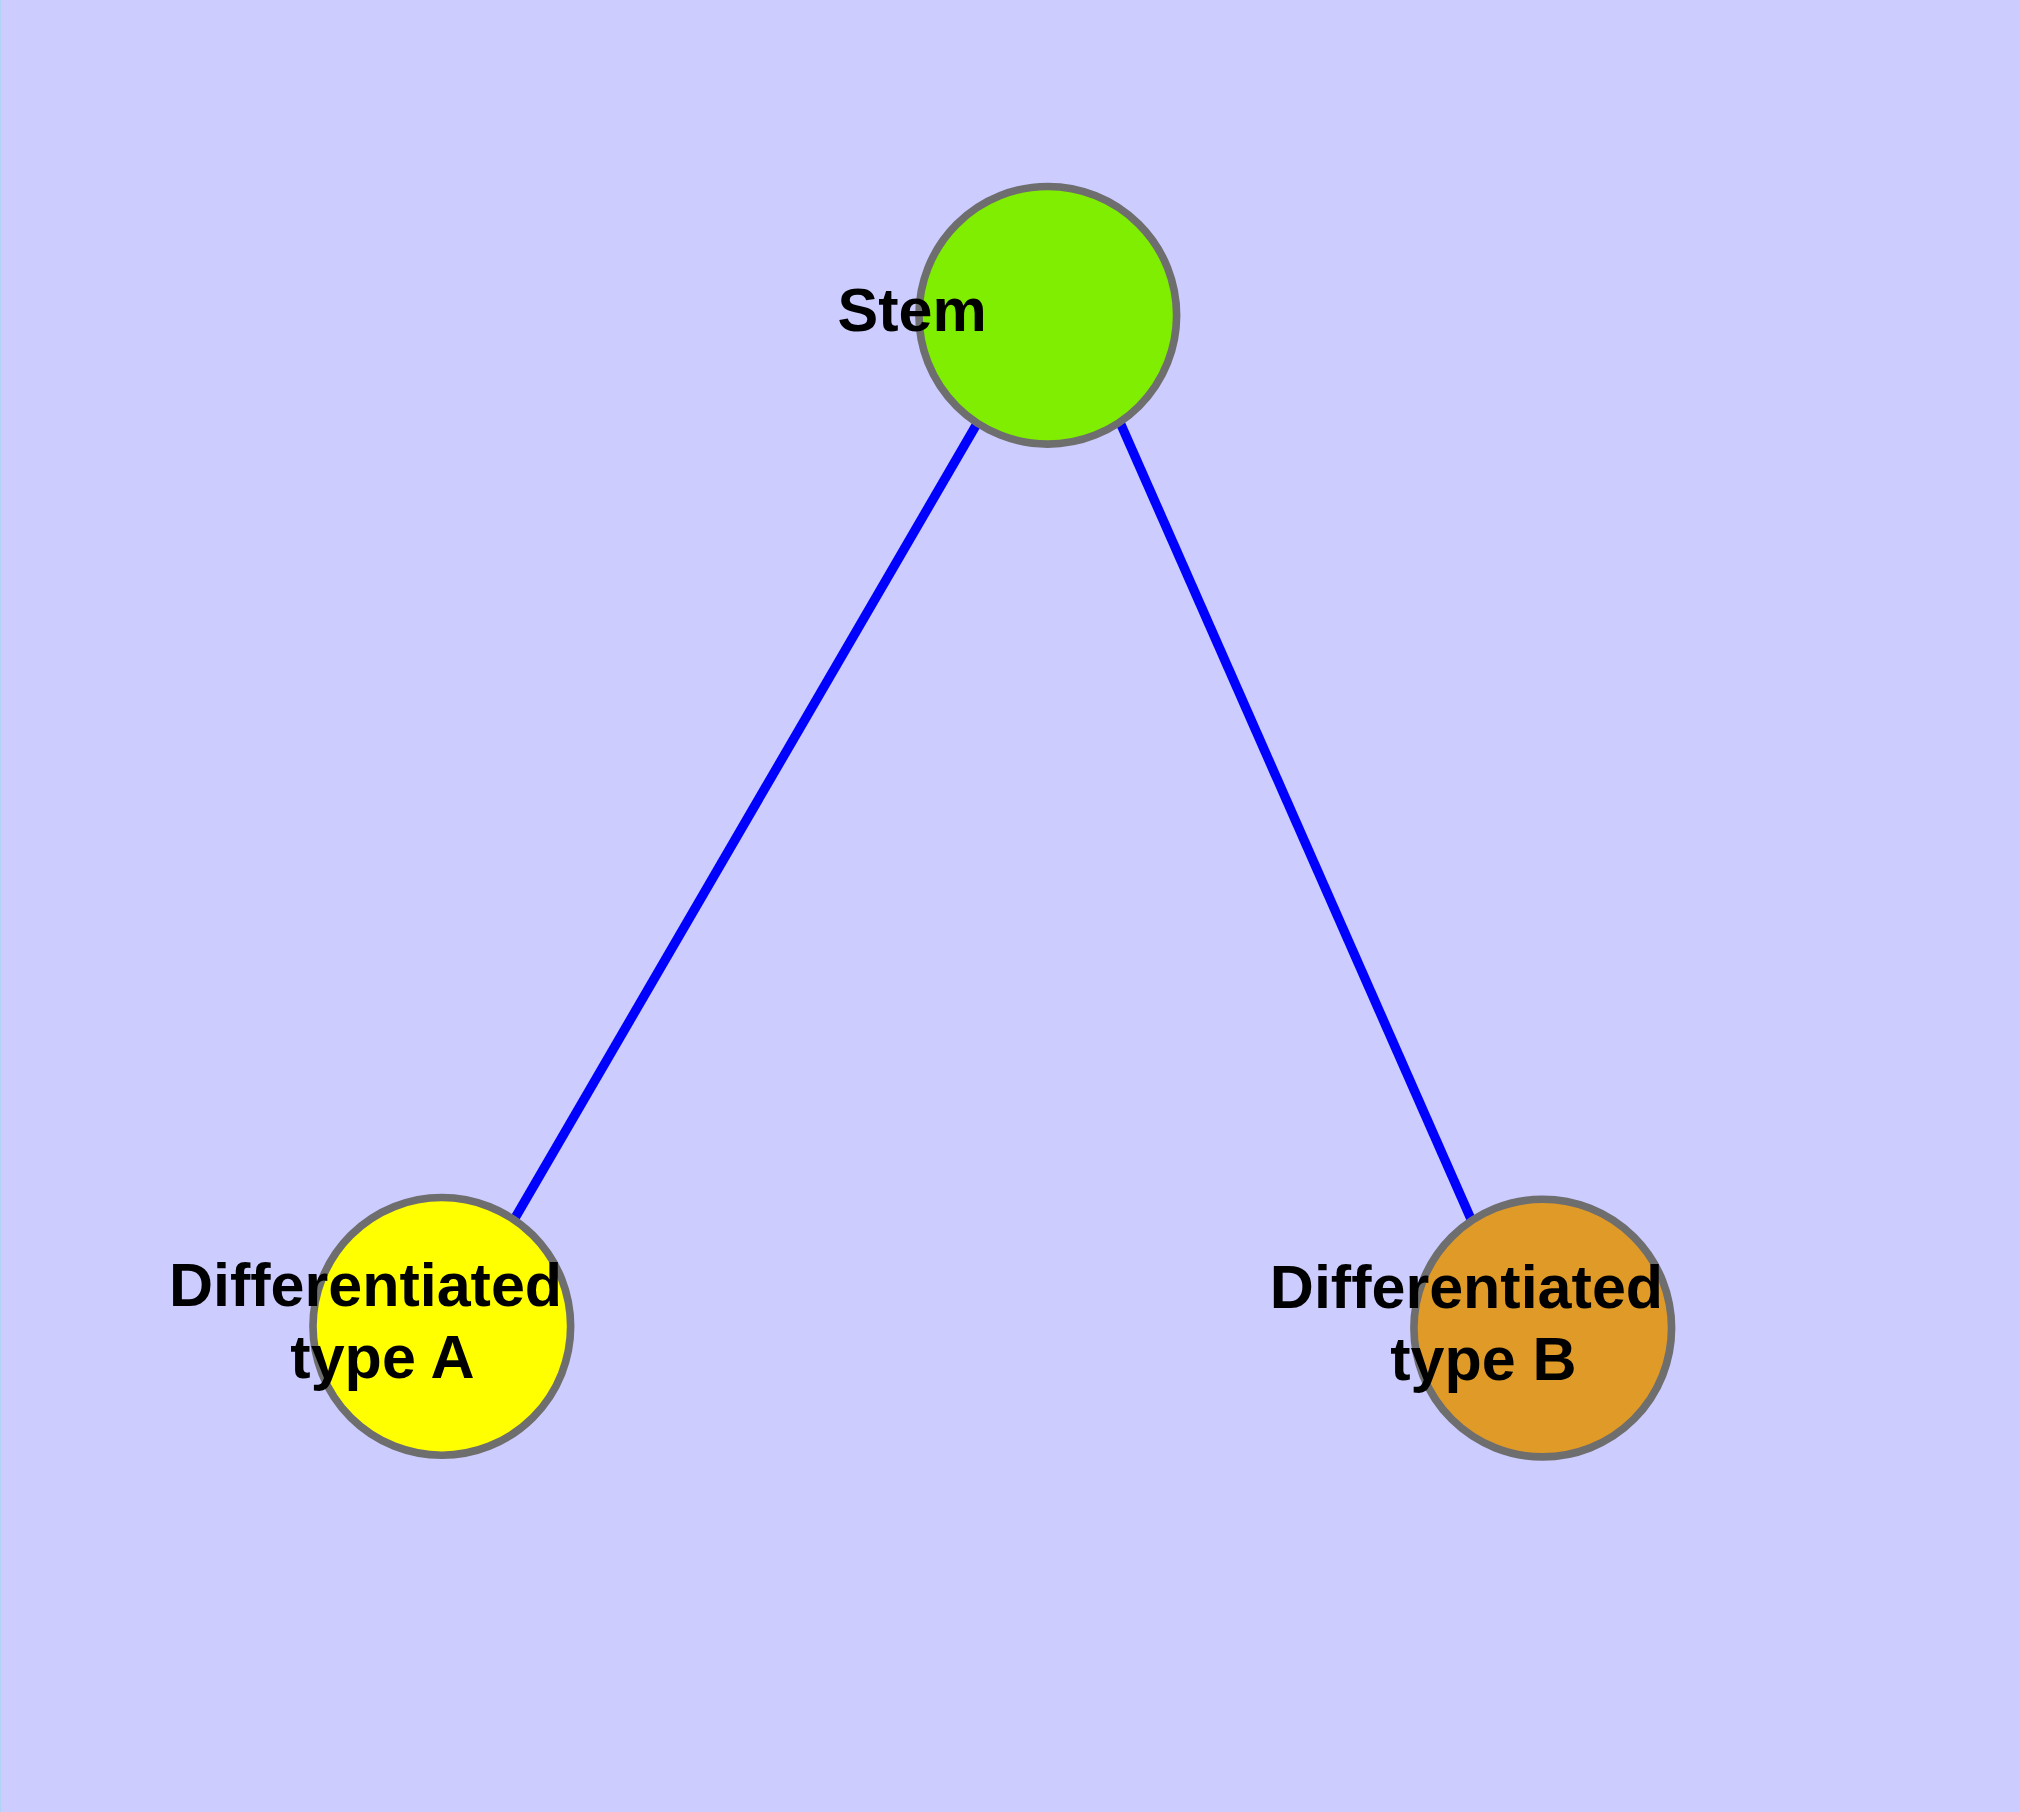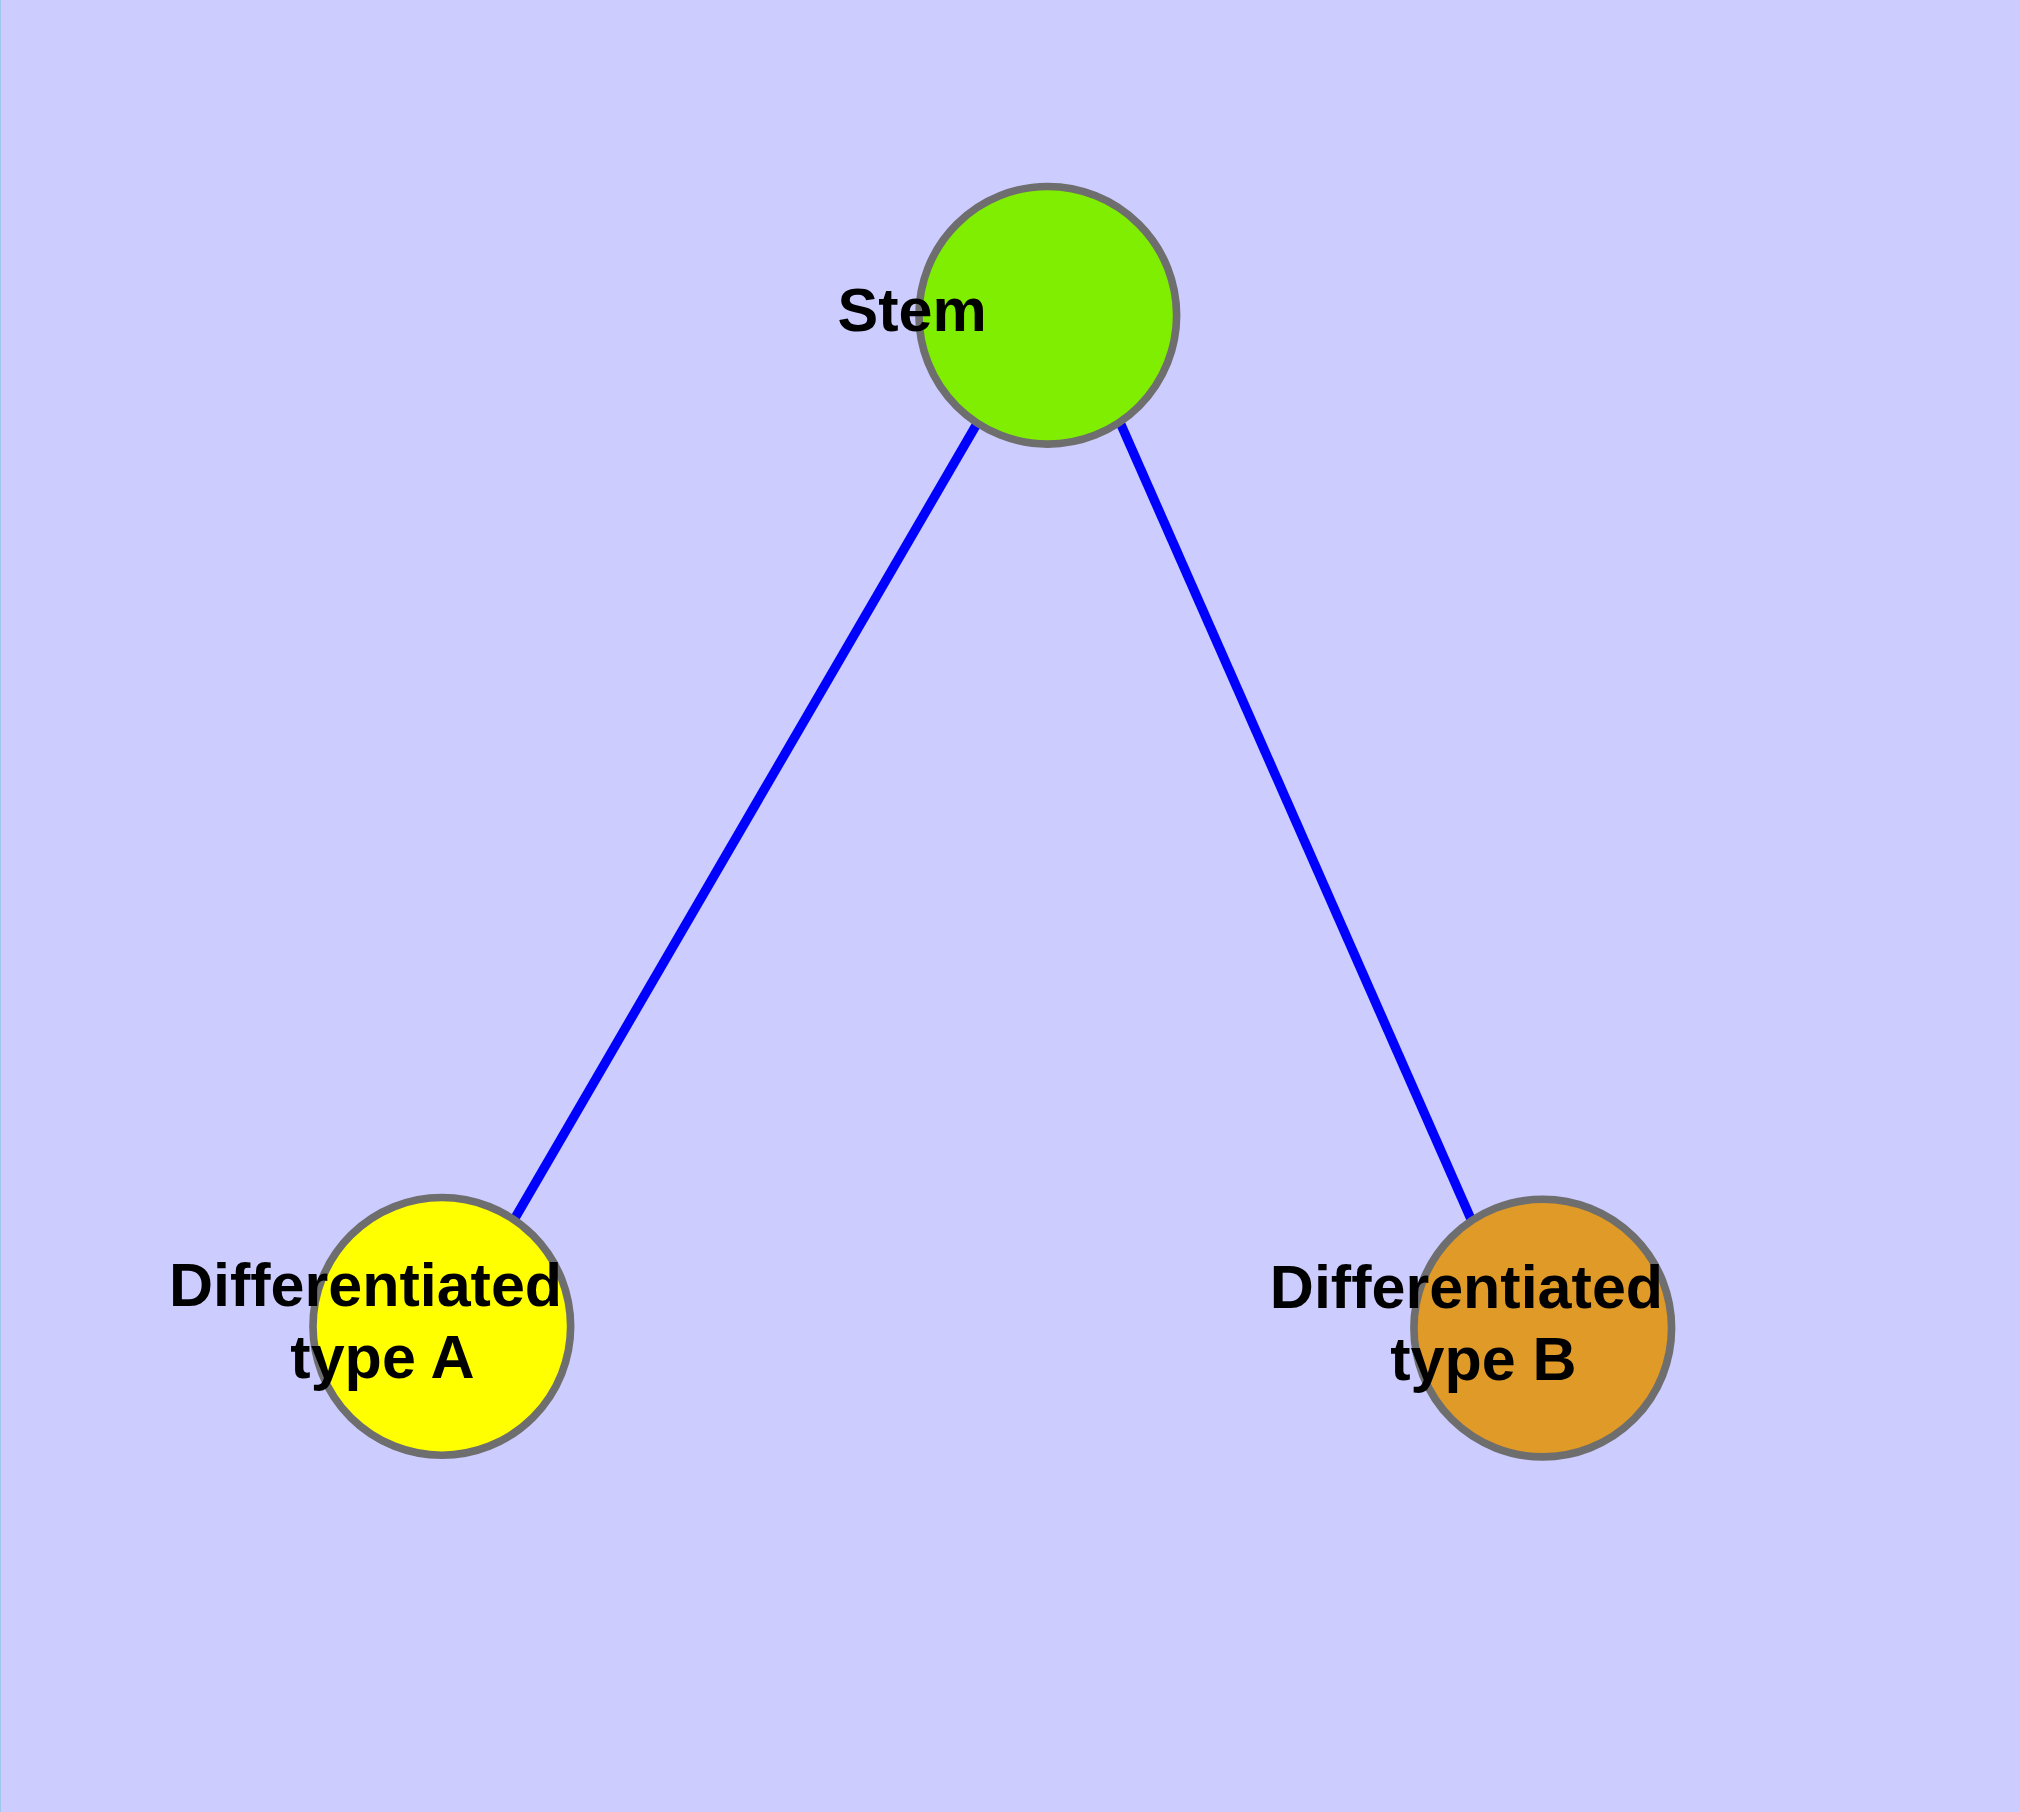--- a/index.html
+++ b/index.html
@@ -33,21 +33,21 @@
     fill: #000000;
     text-anchor: middle;
     dominant-baseline: middle;
     paint-order: normal;
     white-space: pre;
   }
 </style>
 </head>
 <body>
 
-<div id="graph-canvas" style="background: #14b8a6;">
+<div id="graph-canvas" style="background: #5eead4;">
   <svg id="graph-svg" viewBox="0 0 2384 2138" xmlns="http://www.w3.org/2000/svg" width="2021" height="1812">
 
     <rect id="bg-rect" x="0" y="0" width="2384" height="2138" fill="#ccccff"></rect>
 
     <g id="edges-group">
       <line id="edge-0" x1="1153" y1="499" x2="608" y2="1436" stroke="#0000ff" stroke-width="11" stroke-linecap="butt"></line>
       <line id="edge-1" x1="1322" y1="500" x2="1736" y2="1440" stroke="#0000ff" stroke-width="11" stroke-linecap="butt"></line>
     </g>
 
     <g id="nodes-group">

